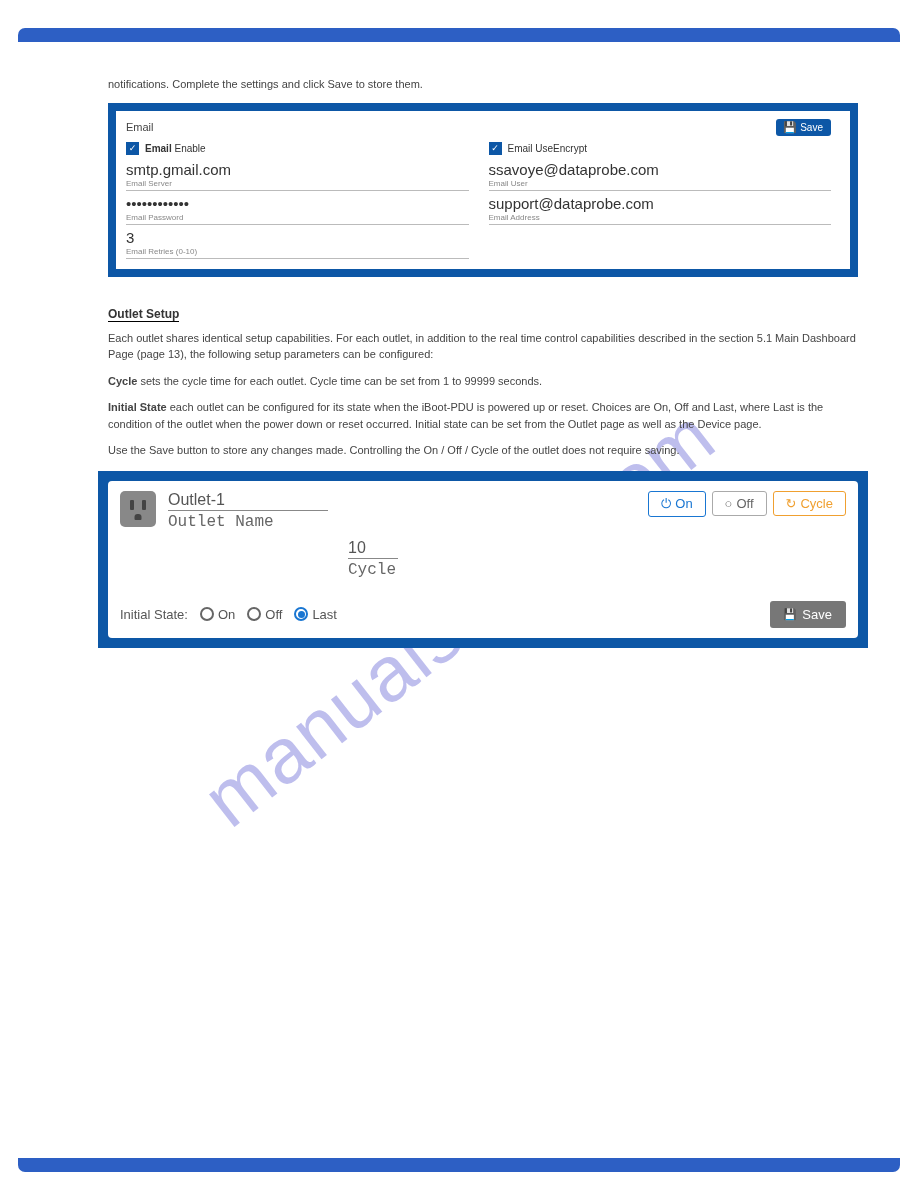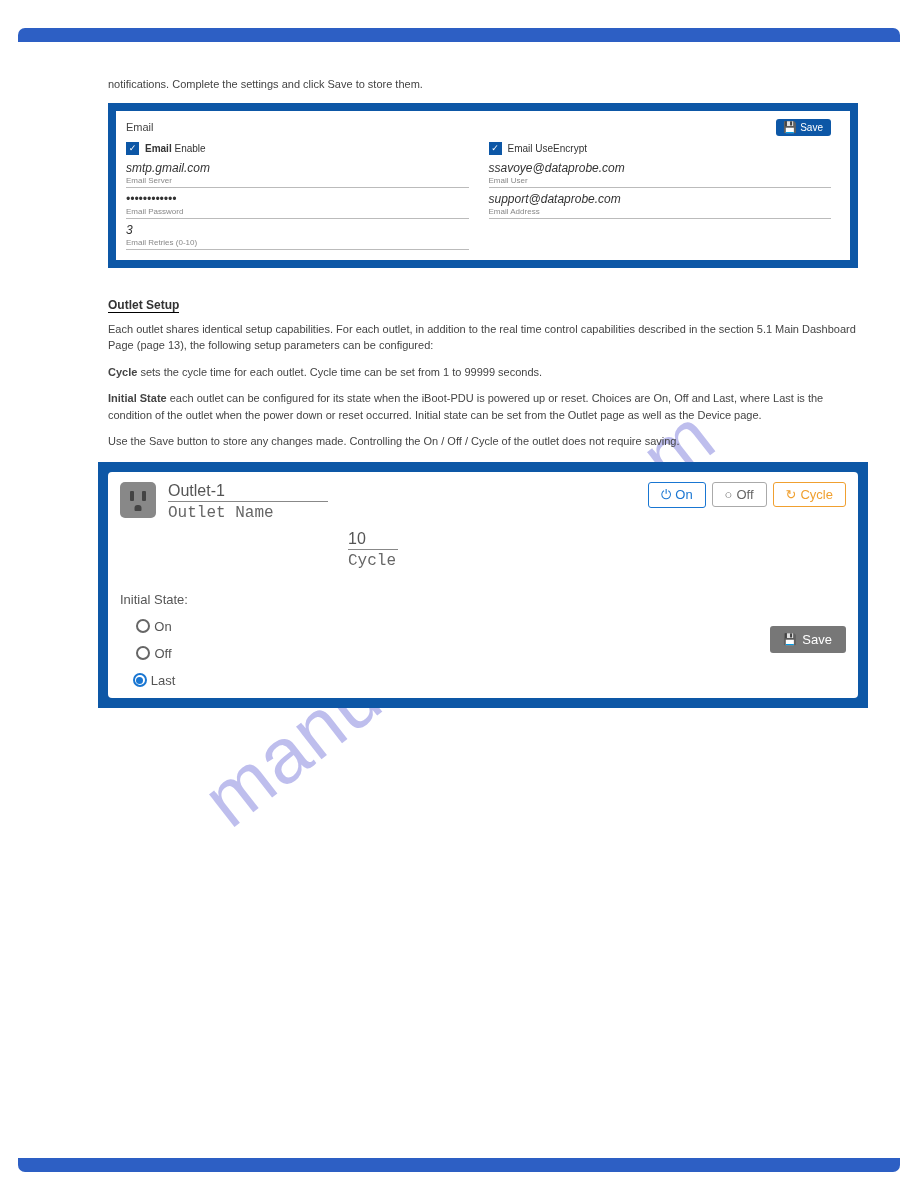--- a/index.html
+++ b/index.html
@@ -68,21 +68,21 @@
   }
   .check-row { display: flex; align-items: center; gap: 6px; padding: 2px 0; }
   .check-box {
     width: 13px; height: 13px;
     background: #0d57a6;
     color: #fff;
     display: flex; align-items: center; justify-content: center;
     font-size: 9px;
   }
   .field-row { border-bottom: 1px solid #bbb; padding-top: 4px; }
-  .field-val { font-size: 12px; color: #333; font-style: italic; }
+  .field-val { font-size: 15px; color: #333; }
   .field-lbl { font-size: 8px; color: #888; padding: 1px 0 2px 0; }
 
   
   .section-head {
     font-size: 12px;
     font-weight: bold;
     border-bottom: 1px solid #000;
     display: inline-block;
     margin: 12px 0 8px 0;
   }
@@ -153,21 +153,21 @@
   }
   .obtn.on { color: #1976d2; border-color: #1976d2; }
   .obtn.off { color: #666; border-color: #aaa; }
   .obtn.cycle { color: #f0a030; border-color: #f0a030; }
   .outlet-bottom {
     display: flex;
     justify-content: space-between;
     align-items: center;
     margin-top: 22px;
   }
-  .radio-group { display: flex; align-items: center; gap: 12px; font-size: 13px; color: #555; flex-direction: column; }
+  .radio-group { display: flex; align-items: center; gap: 12px; font-size: 13px; color: #555; }
   .radio-item { display: flex; align-items: center; gap: 4px; }
   .radio-circle {
     width: 14px; height: 14px;
     border: 2px solid #666;
     border-radius: 50%;
     display: flex;
     align-items: center;
     justify-content: center;
   }
   .radio-circle.sel { border-color: #1976d2; }

